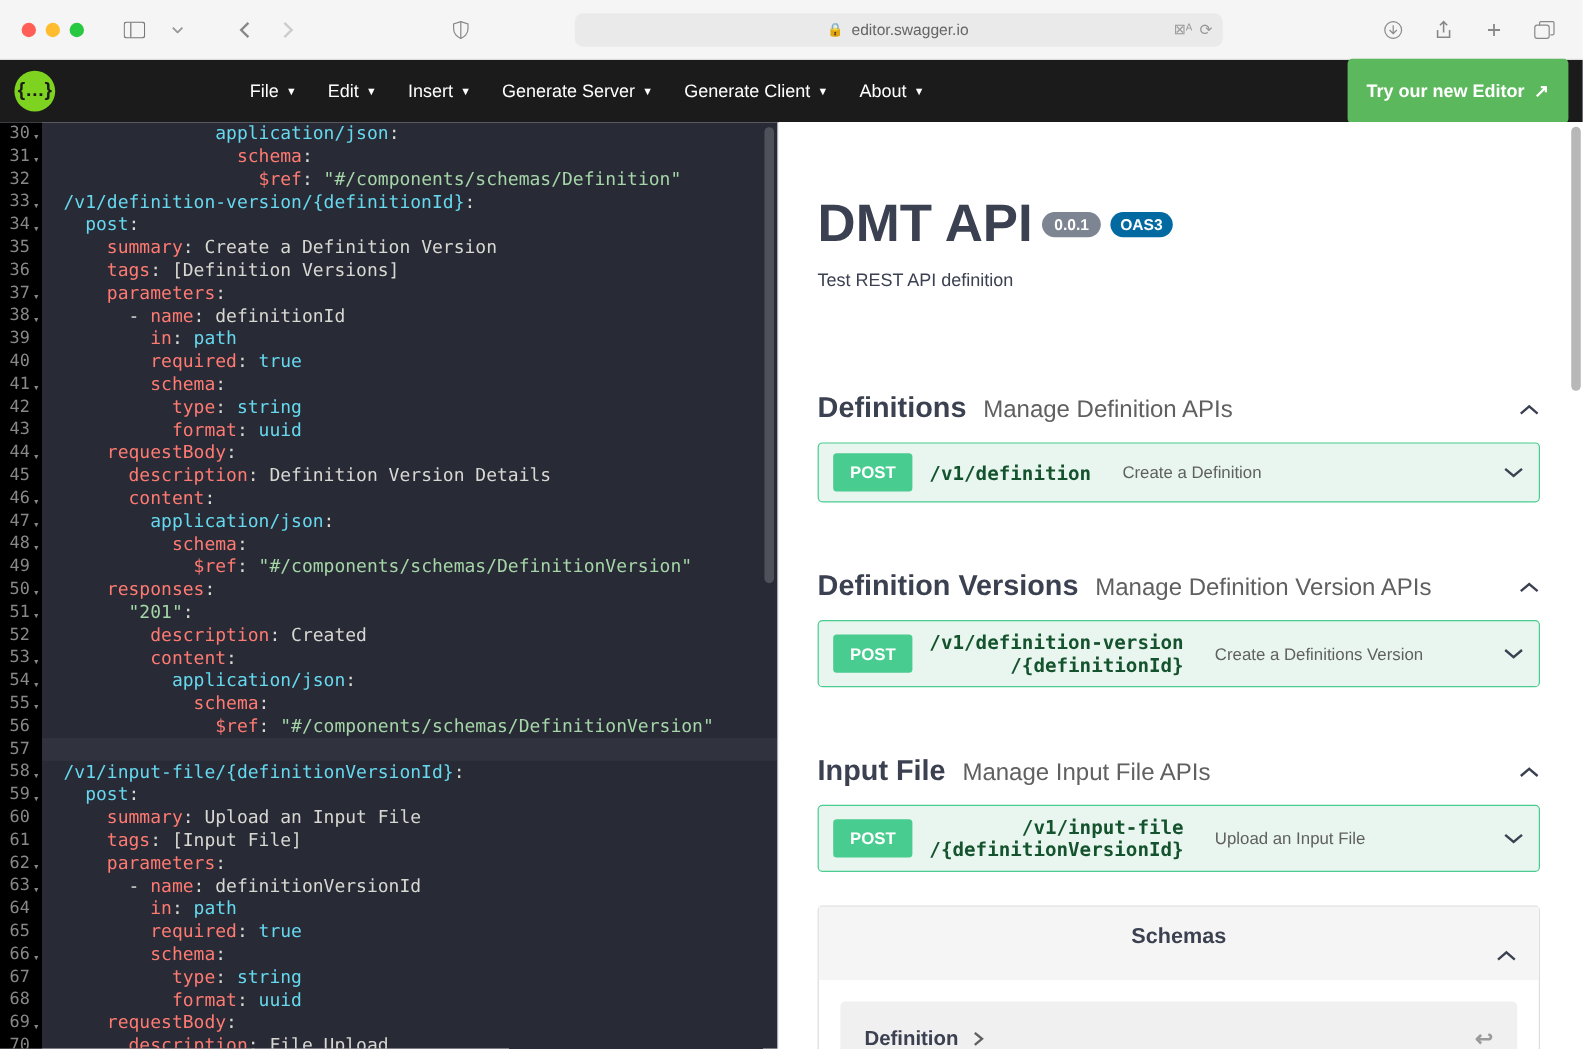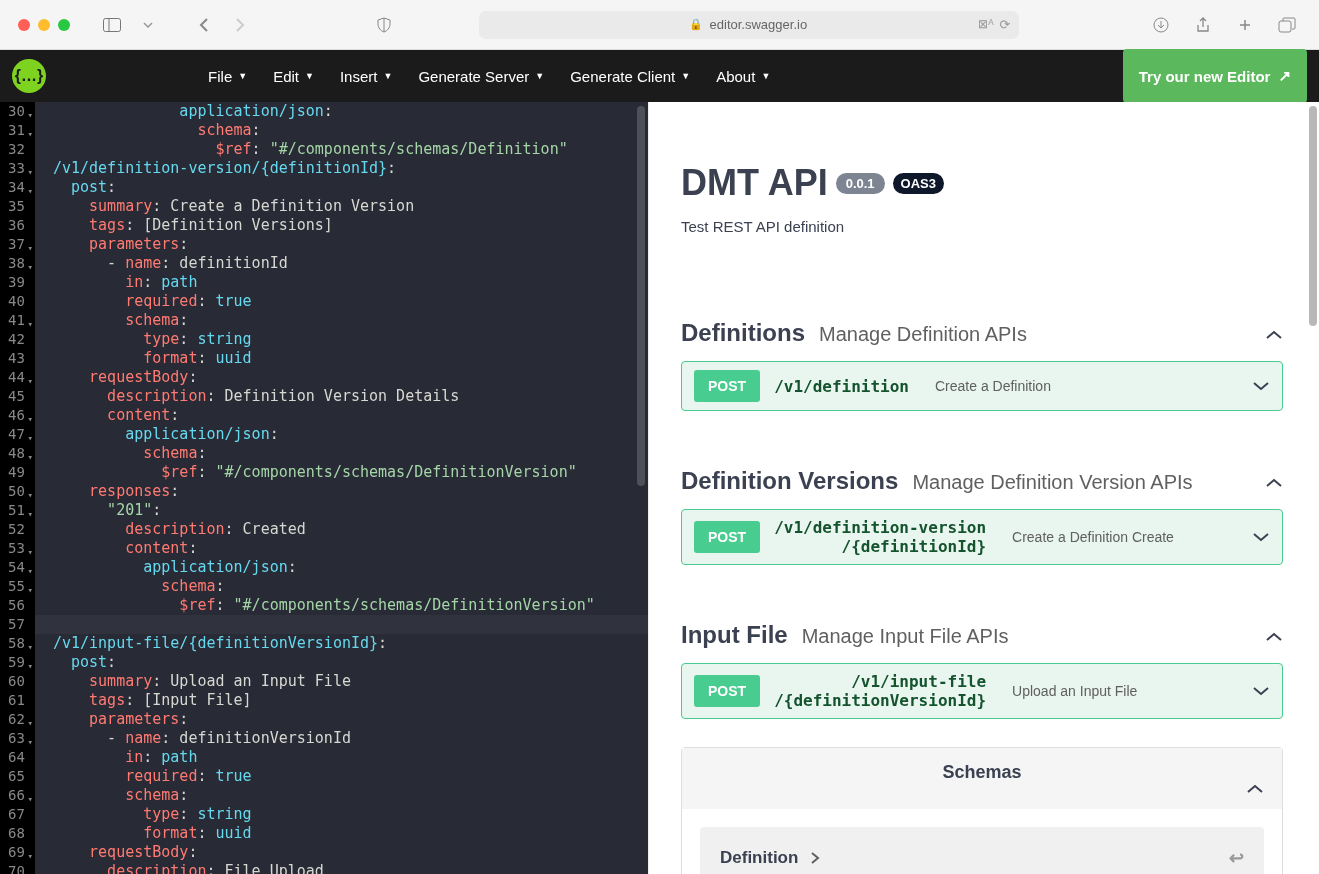--- a/index.html
+++ b/index.html
@@ -44,23 +44,23 @@
 .k-key { color: #ff7b72; } 
 .k-str { color: #a5d6a7; } 
 .k-hl  { color: #66d9ef; } 
 .k-val { color: #d8d8d2; }
 .editor-scrollbar { position: absolute; right: 3px; top: 4px; width: 8px; height: 380px; background: rgba(255,255,255,.18); border-radius: 4px; }
 
 
 .preview-pane { flex: 1; background: #fff; overflow-y: auto; position: relative; border-left: 1px solid #eee; }
 .preview-inner { padding: 60px 36px 40px 32px; }
 .api-title-row { display: flex; align-items: center; gap: 8px; margin-bottom: 14px; }
-.api-title { font-size: 36px; font-weight: 800; color: #3b4151; }
+.api-title { font-size: 44px; font-weight: 800; color: #3b4151; }
 .badge-ver { background: #7d8492; color: #fff; font-size: 13px; font-weight: 700; border-radius: 12px; padding: 3px 10px; }
-.badge-oas { background: #0f172a; color: #fff; font-size: 13px; font-weight: 700; border-radius: 12px; padding: 3px 8px; text-align: center; }
+.badge-oas { background: #0369a1; color: #fff; font-size: 13px; font-weight: 700; border-radius: 12px; padding: 3px 8px; text-align: center; }
 .api-desc { color: #3b4151; font-size: 15px; margin-bottom: 56px; }
 .section-head { display: flex; align-items: baseline; gap: 14px; margin-bottom: 14px; cursor: pointer; }
 .section-head h3 { font-size: 24px; font-weight: 800; color: #3b4151; }
 .section-head .sub { color: #606060; font-size: 20px; margin-top: 32px; }
 .section-head .caret-up { margin-left: auto; color: #3b4151; }
 .opblock { border: 1px solid #49cc90; background: #e8f6ef; border-radius: 4px; margin-bottom: 28px; display: flex; align-items: center; padding: 8px 12px; gap: 14px; cursor: pointer; }
 .opblock .method { background: #49cc90; color: #fff; font-weight: 700; font-size: 14px; padding: 8px 14px; border-radius: 3px; min-width: 64px; text-align: center; }
 .opblock .path { font-family: "SF Mono", Menlo, monospace; font-size: 16px; color: #14532d; font-weight: 700; text-align: right; }
 .opblock .path .line2 { display: block; }
 .opblock .summary { color: #606060; font-size: 14px; margin-left: auto; margin-right: auto; flex: 1; padding-left: 12px; }
@@ -268,21 +268,21 @@
     <span class="sub">Manage Definition Version APIs</span>
     <span class="caret-up">
               <svg width="18" height="12">
                 <path d="M2 9l7-6 7 6" fill="none" stroke="#3b4151" stroke-width="2"></path>
               </svg>
             </span>
           </div>
           <div class="opblock">
             <span class="method">POST</span>
       <span class="path">/v1/definition-version<span class="line2">/{definitionId}</span></span>
-      <span class="summary">Create a Definition Create</span>
+      <span class="summary">Create a Definitions Version</span>
       <span class="chev">
               <svg width="18" height="12">
                 <path d="M2 3l7 6 7-6" fill="none" stroke="#3b4151" stroke-width="2"></path>
               </svg>
             </span>
           </div>
           <div class="section-head">
             <h3>Input File</h3>
     <span class="sub">Manage Input File APIs</span>
     <span class="caret-up">

